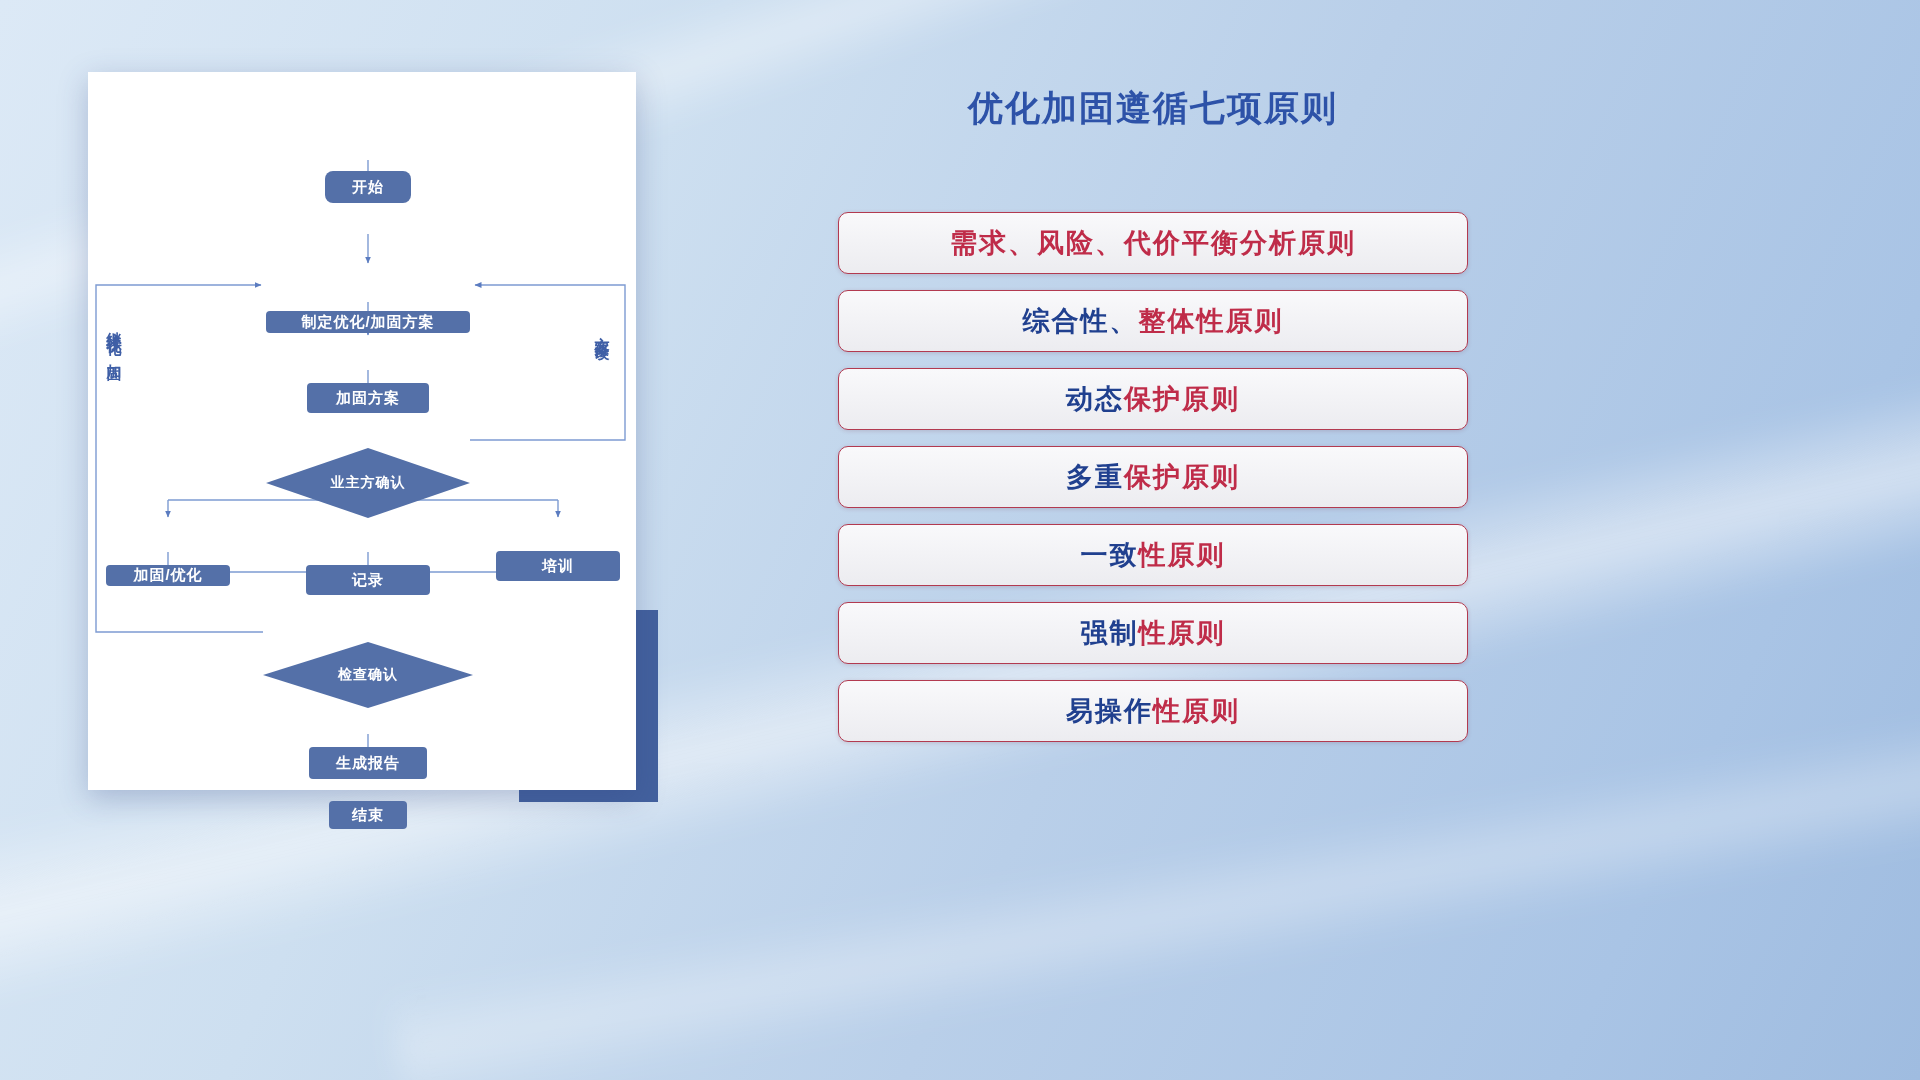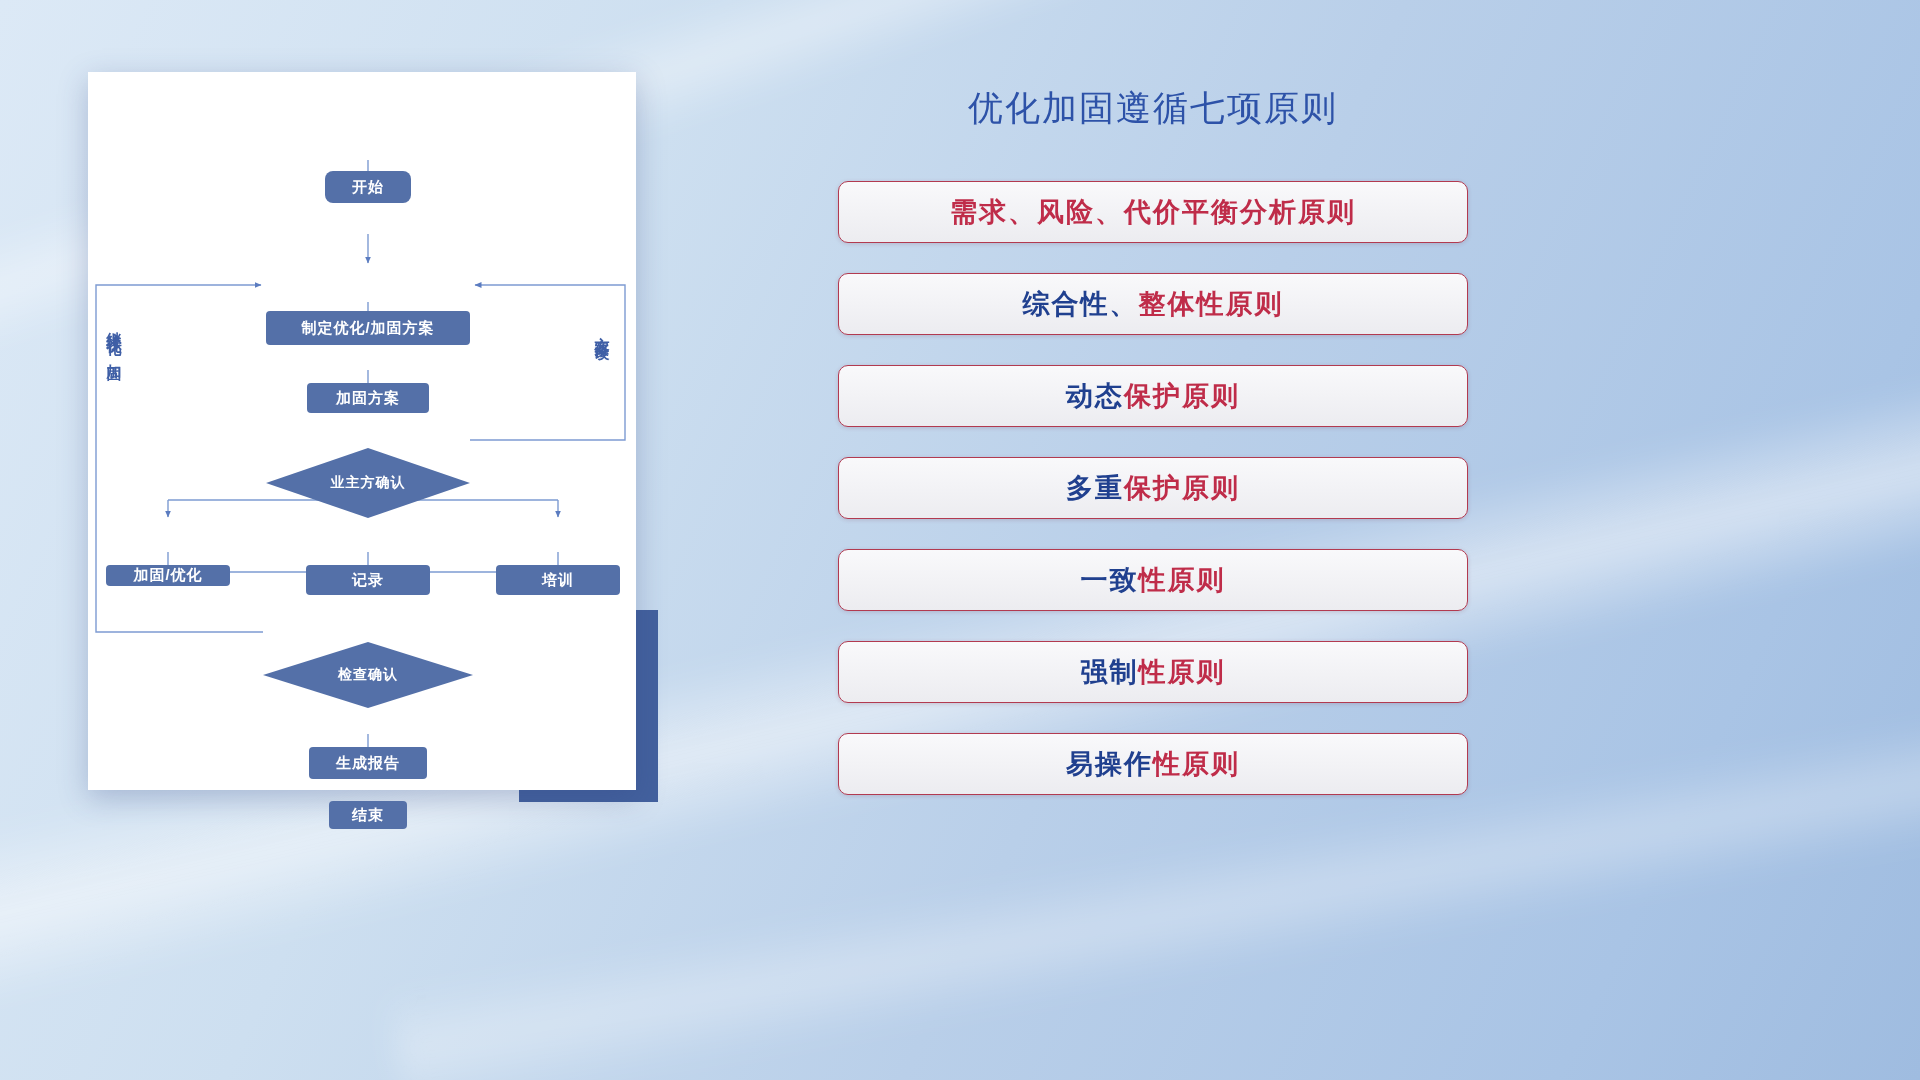--- a/index.html
+++ b/index.html
@@ -25,46 +25,46 @@
     position:absolute;left:88px;top:72px;width:548px;height:718px;background:#ffffff;
     box-shadow:0 8px 28px rgba(50,70,130,.28);
   }
   .connectors{position:absolute;left:0;top:0;width:548px;height:718px;}
   .node{
     position:absolute;background:#5470a8;color:#ffffff;display:flex;align-items:center;justify-content:center;
     font-weight:bold;font-size:15px;border-radius:4px;letter-spacing:1px;white-space:nowrap;margin-top:43px;
   }
   #n-start    {left:237px;top:56px; width:86px; height:32px;border-radius:8px;}
   #n-risk     {left:153px;top:128px;width:254px;height:34px;}
-  #n-plan     {left:178px;top:196px;width:204px;height:34px;}
+  #n-plan     {left:178px;top:196px;width:204px;height:22px;}
   #n-submit   {left:219px;top:268px;width:122px;height:30px;}
   #n-owner    {left:178px;top:333px;width:204px;height:70px;border-radius:0;font-size:14px;
                clip-path:polygon(50% 0,100% 50%,50% 100%,0 50%);}
   #n-reinforce{left:18px; top:450px;width:124px;height:21px;}
   #n-record   {left:218px;top:450px;width:124px;height:30px;}
-  #n-training {left:408px;top:450px;width:124px;height:30px;}
+  #n-training {left:408px;top:436px;width:124px;height:30px;}
   #n-check    {left:175px;top:527px;width:210px;height:66px;border-radius:0;font-size:14px;
                clip-path:polygon(50% 0,100% 50%,50% 100%,0 50%);}
   #n-report   {left:221px;top:632px;width:118px;height:32px;}
   #n-end      {left:241px;top:686px;width:78px; height:28px;border-radius:4px;}
 
   .vlabel{
     position:absolute;writing-mode:vertical-rl;text-orientation:upright;
     color:#3f5fa6;font-weight:bold;font-size:15px;letter-spacing:3px;
   }
   .vlabel.left {left:16px; top:248px;}
   .vlabel.right{left:504px;top:252px;}
 
   
   .right-panel{position:absolute;left:838px;top:86px;width:630px;}
   .title{
-    margin:0;text-align:center;font-size:35px;font-weight:400;color:#2d52a8;
+    margin:0;text-align:center;font-size:35px;font-weight:700;color:#2d52a8;
     letter-spacing:2px;line-height:44px;
   }
-  .principles{margin-top:51px;display:flex;flex-direction:column;gap:30px;}
+  .principles{margin-top:82px;display:flex;flex-direction:column;gap:16px;}
   .principle-box{
     height:60px;border-radius:10px;border:1px solid #b23a50;
     background:linear-gradient(180deg,#f9f9fb 0%,#ececf0 100%);
     display:flex;align-items:center;justify-content:center;
     font-size:27px;font-weight:700;letter-spacing:2px;
     box-shadow:0 1px 4px rgba(110,40,60,.18);
   }
 </style>
 </head>
 <body>

